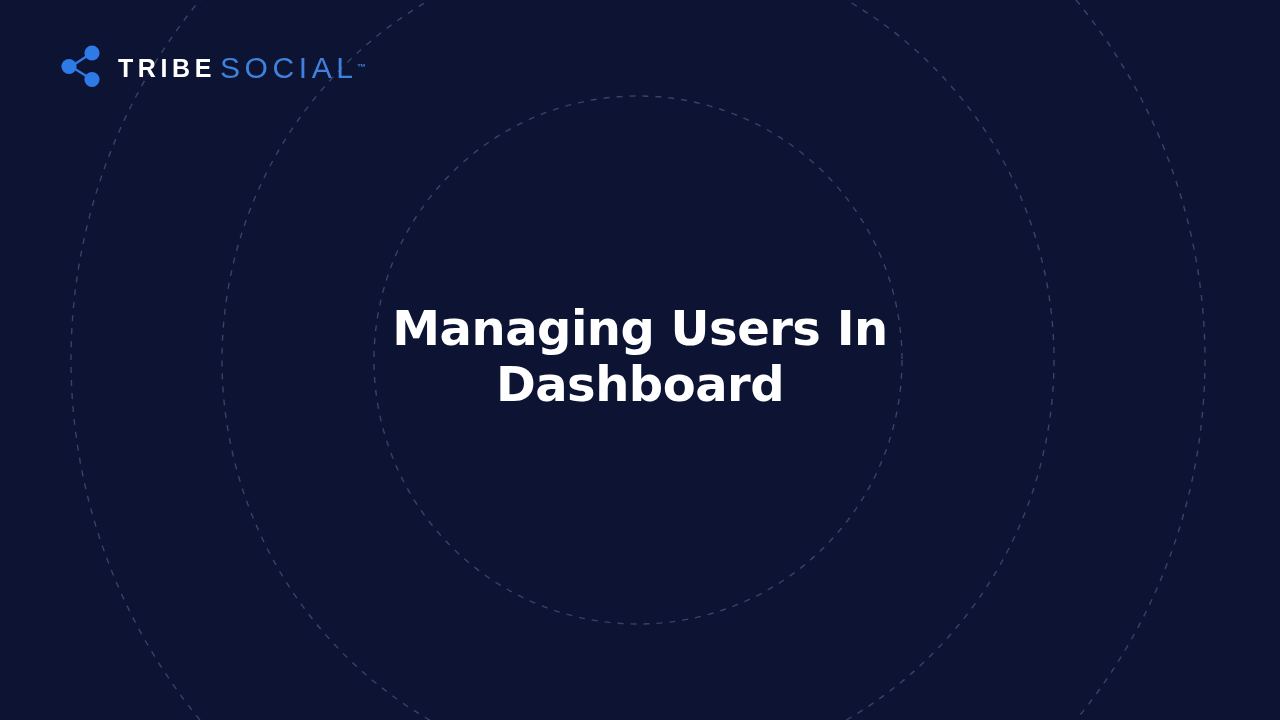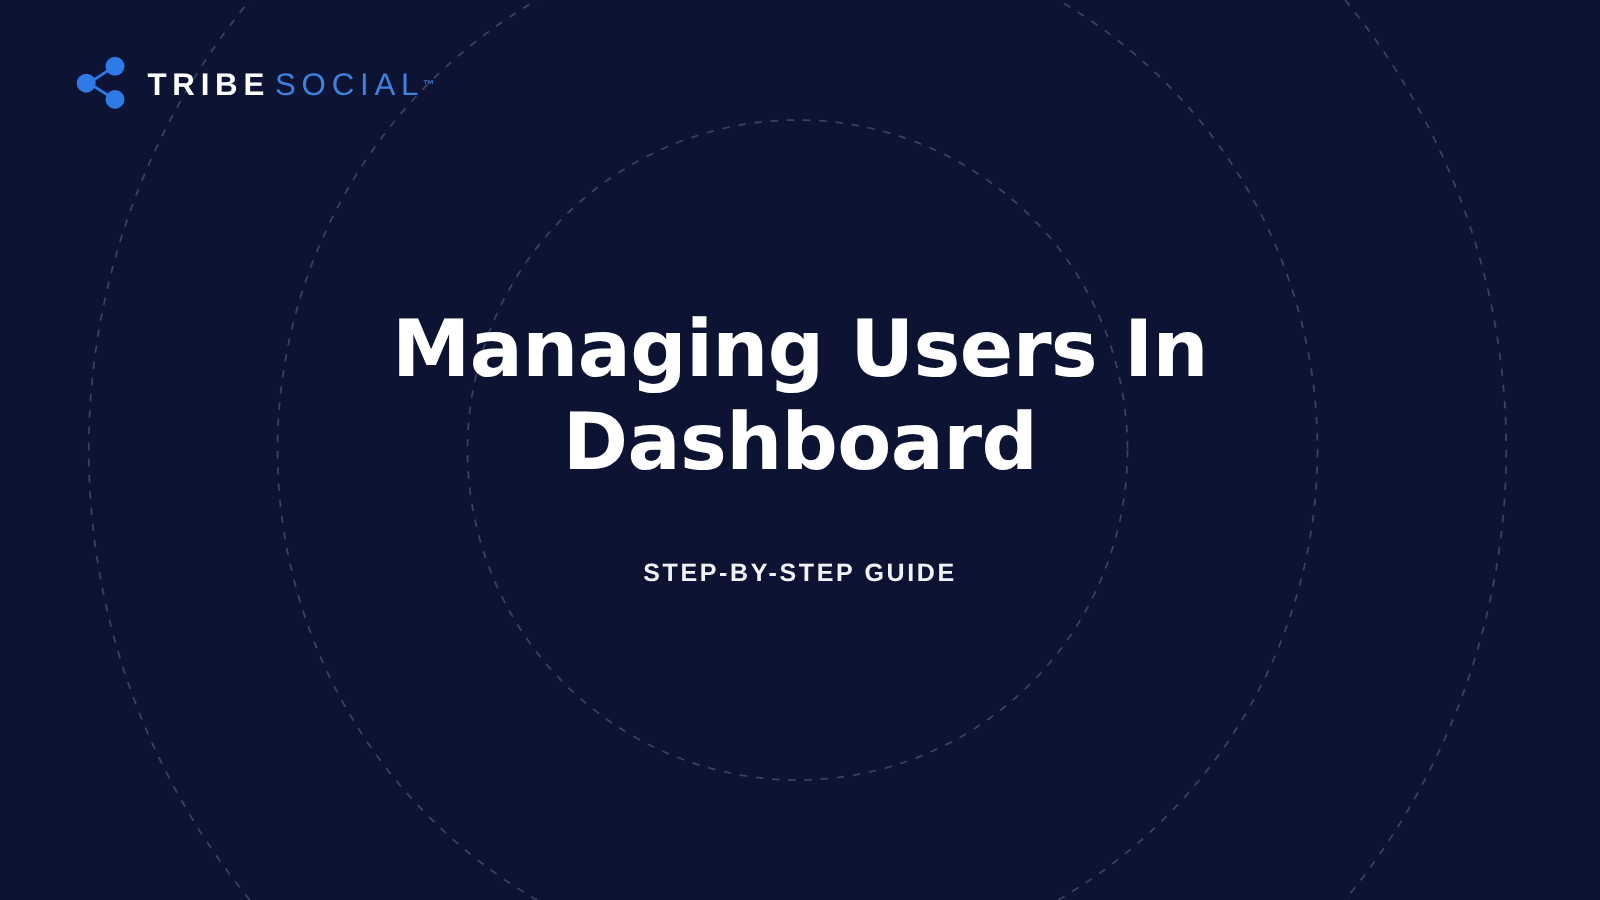--- a/index.html
+++ b/index.html
@@ -58,21 +58,21 @@
     font-family: "Liberation Sans", sans-serif;
     font-size: 25px;
     font-weight: 600;
     letter-spacing: 4.6px;
     color: #ffffff;
     line-height: 1;
     padding-top: 4px;
   }
   .logo-social {
     font-family: "Liberation Sans", sans-serif;
-    font-size: 25px;
+    font-size: 30px;
     font-weight: 300;
     letter-spacing: 4.6px;
     color: #3f82dd;
     line-height: 1;
     padding-top: 4px;
     padding-left: 4px;
   }
   .logo-tm {
     font-family: "Liberation Sans", sans-serif;
     font-size: 9px;
@@ -96,21 +96,21 @@
     align-items: center;
     justify-content: center;
   }
   .hero-inner {
     width: 900px;
     text-align: center;
     margin-top: -6px;
   }
   .hero-title {
     font-family: "DejaVu Sans", sans-serif;
-    font-size: 63px;
+    font-size: 48px;
     font-weight: bold;
     color: #ffffff;
     line-height: 1.16;
     letter-spacing: -0.5px;
     margin: 0;
     text-align: center;
     white-space: pre-line;
   }
   .hero-subtitle {
     font-family: "Liberation Sans", sans-serif;
@@ -146,17 +146,16 @@
       <span class="logo-tribe">TRIBE</span>
       <span class="logo-social">SOCIAL</span>
       <span class="logo-tm">™</span>
     </div>
   </div>
 
   <div class="hero">
     <div class="hero-inner">
       <h1 class="hero-title">Managing Users In
 Dashboard</h1>
-      <p class="hero-subtitle">STEP-BY-STEP GUIDE</p>
     </div>
   </div>
 
 </div>
 
 </body></html>

